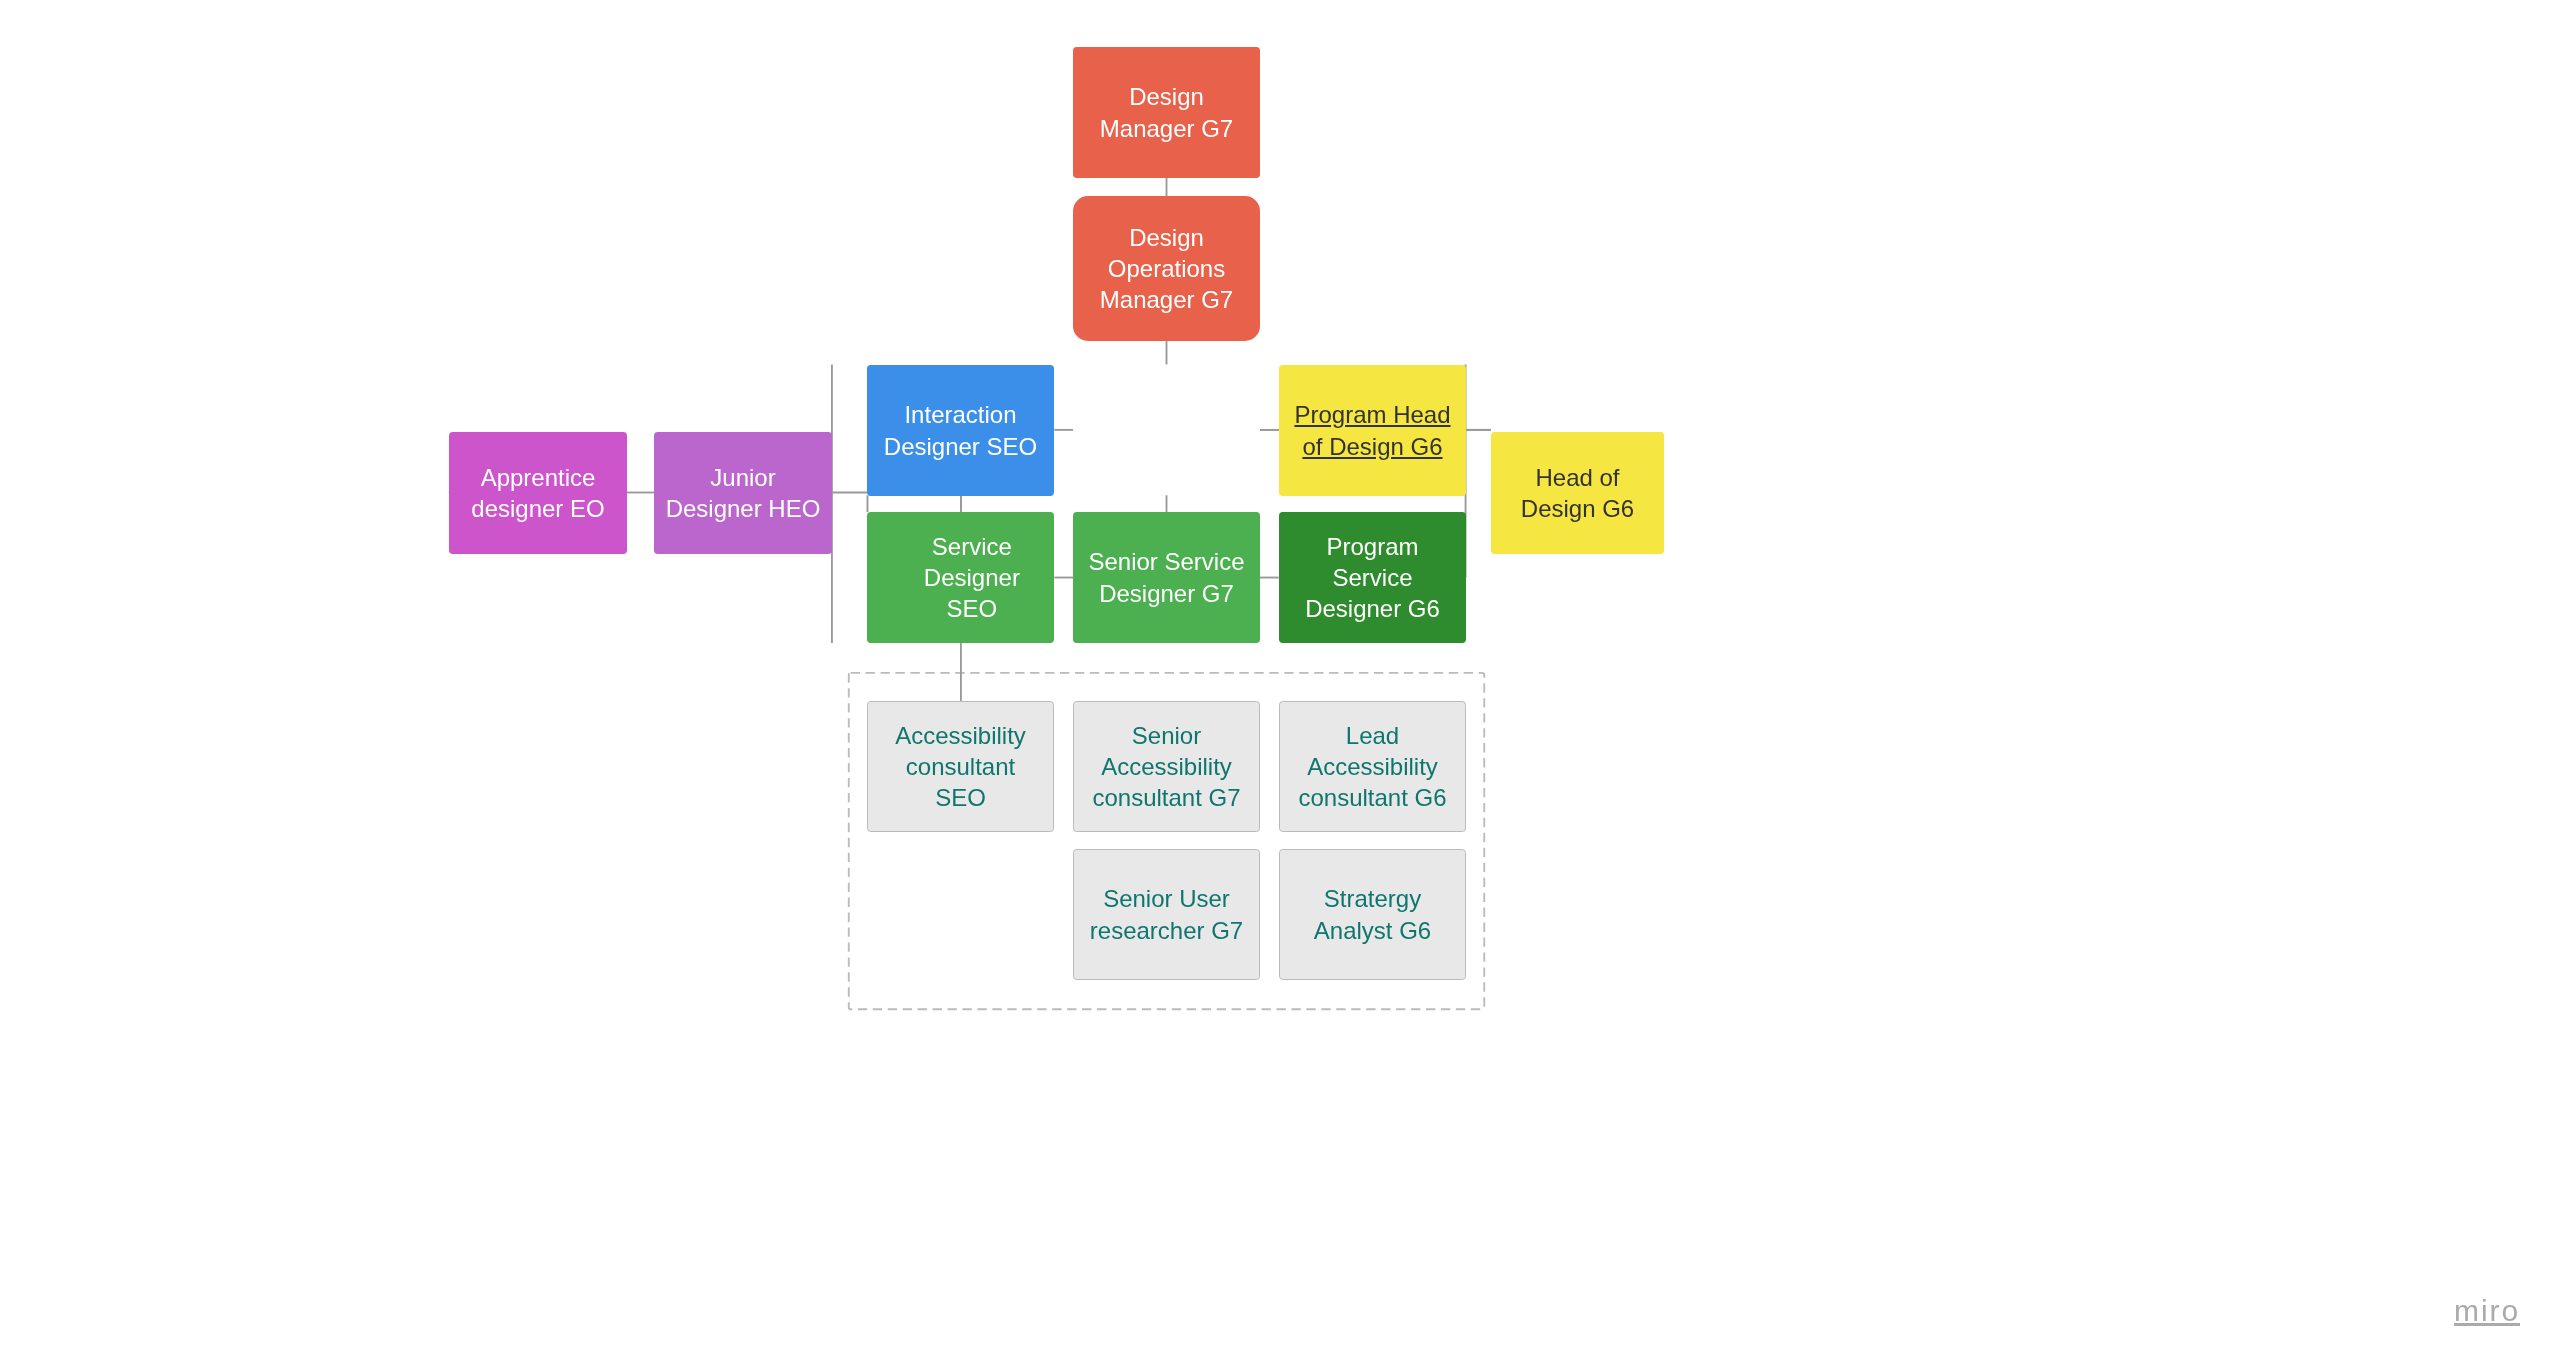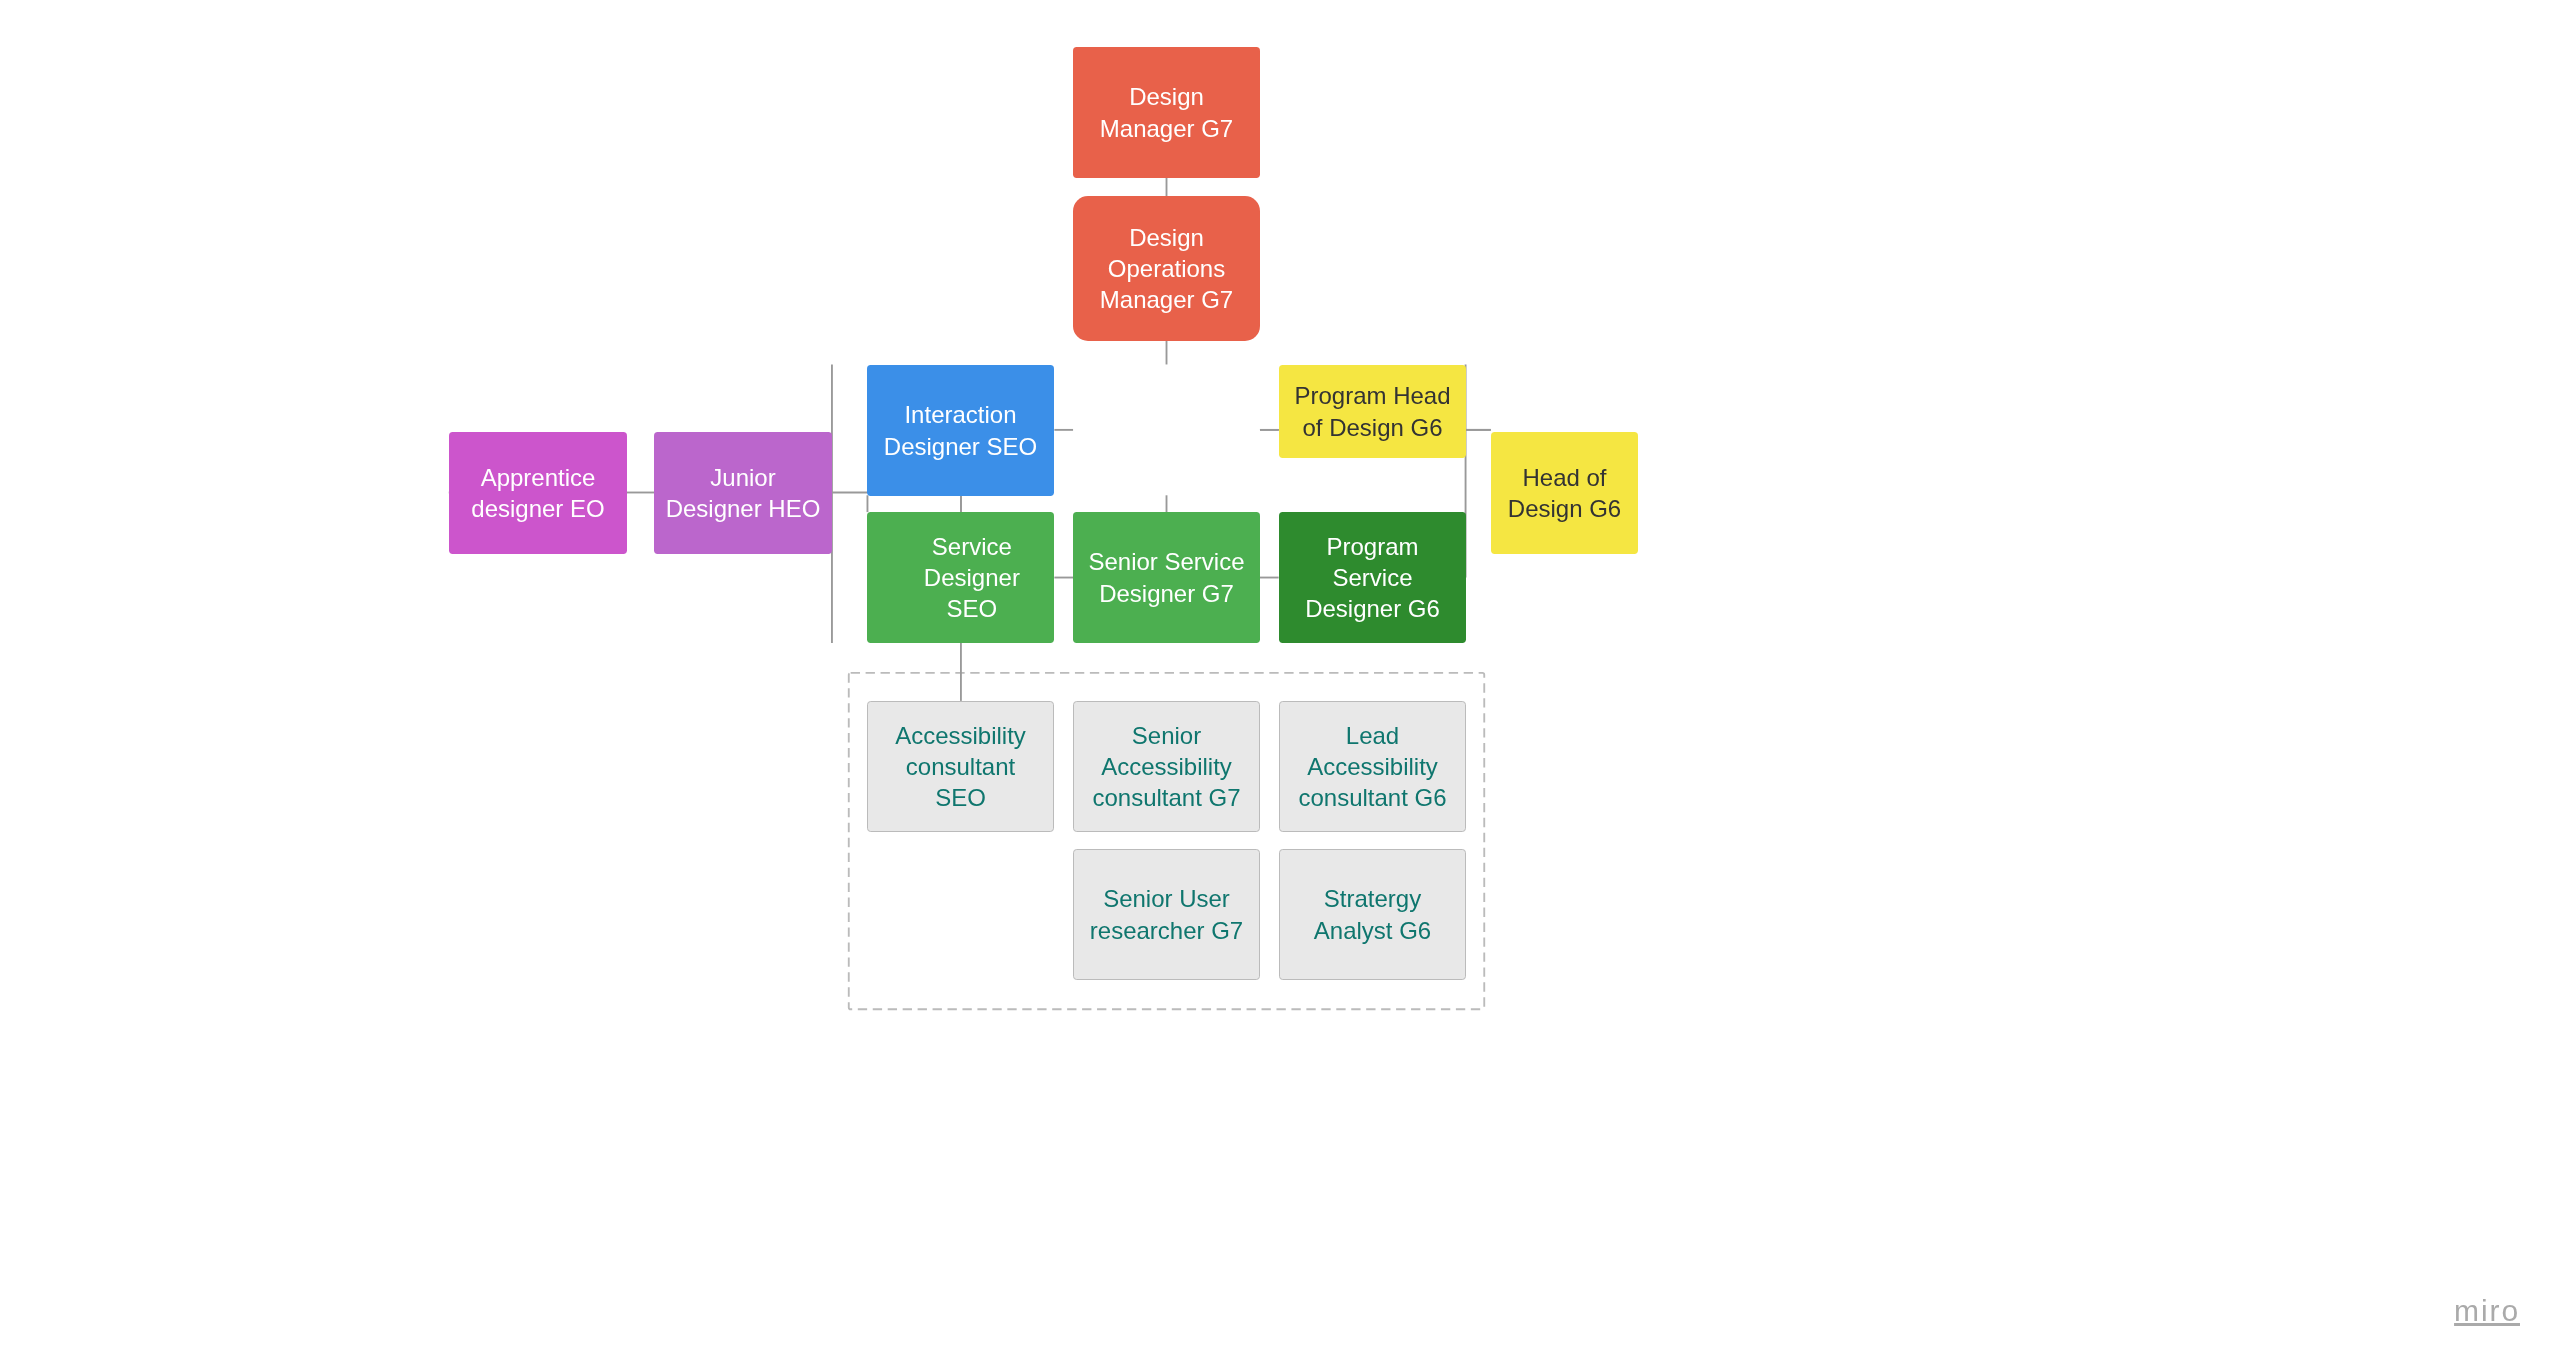--- a/index.html
+++ b/index.html
@@ -95,35 +95,35 @@
 
     <line x1="1348" y1="460" x2="1368" y2="460" stroke="#999" stroke-width="2"></line>
     <line x1="1348" y1="618" x2="1368" y2="618" stroke="#999" stroke-width="2"></line>
   </svg>
 
   <div class="node node-red" style="left:1073px; top:47px; width:187px; height:131px;">Design Manager G7</div>
 
   <div class="node node-red" style="left:1073px; top:196px; width:187px; height:145px;border-radius:15px;">Design Operations Manager G7</div>
 
 
-  <div class="node node-yellow" style="left:1279px; top:365px; width:187px; height:93px;">Program Head of Design G6</div>
+  <div class="node node-yellow" style="left:1279px; top:365px; width:187px; height:131px;text-decoration:underline;">Program Head of Design G6</div>
 
   <div class="node node-green" style="left:1073px; top:512px; width:187px; height:131px;">Senior Service Designer G7</div>
 
   <div class="node" style="left:1279px; top:512px; width:187px; height:131px; background:#2e8b2e; color:#fff;">Program Service Designer G6</div>
 
   <div class="node node-blue" style="left:867px; top:365px; width:187px; height:131px;">Interaction Designer SEO</div>
 
   <div class="node node-green" style="left:867px; top:512px; width:187px; height:131px;padding-left:32px;">Service Designer SEO</div>
 
   <div class="node" style="left:654px; top:432px; width:178px; height:122px; background:#bb66cc; color:#fff;">Junior Designer HEO</div>
 
   <div class="node" style="left:449px; top:432px; width:178px; height:122px; background:#cc55cc; color:#ffffff;">Apprentice designer EO</div>
 
-  <div class="node node-yellow" style="left:1491px; top:432px; width:147px; height:122px;">Head of Design G6</div>
+  <div class="node node-yellow" style="left:1491px; top:432px; width:173px; height:122px;">Head of Design G6</div>
 
   <div class="node node-gray" style="left:867px; top:701px; width:187px; height:131px;">Accessibility consultant SEO</div>
 
   <div class="node node-gray" style="left:1073px; top:701px; width:187px; height:131px;">Senior Accessibility consultant G7</div>
 
   <div class="node node-gray" style="left:1279px; top:701px; width:187px; height:131px;">Lead Accessibility consultant G6</div>
 
   <div class="node node-gray" style="left:1073px; top:849px; width:187px; height:131px;">Senior User researcher G7</div>
 
   <div class="node node-gray" style="left:1279px; top:849px; width:187px; height:131px;">Stratergy Analyst G6</div>

